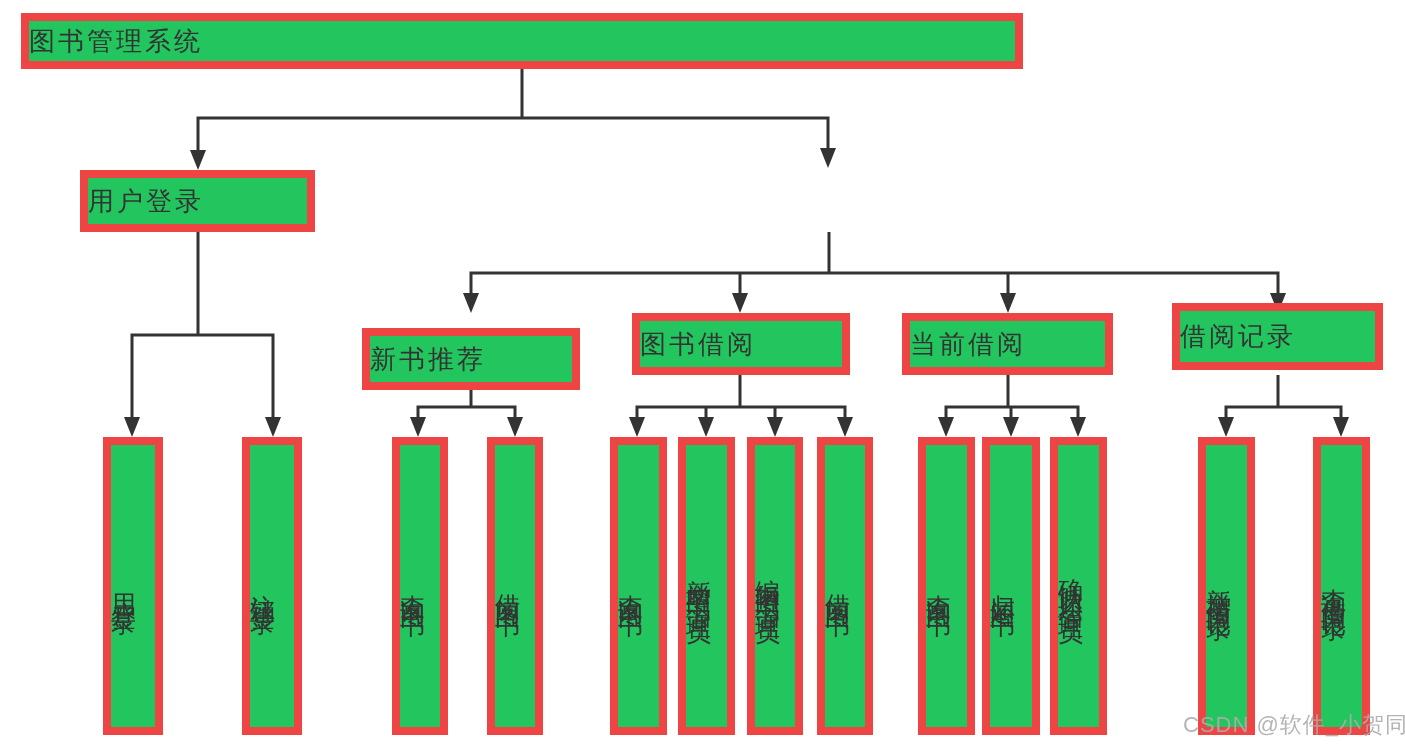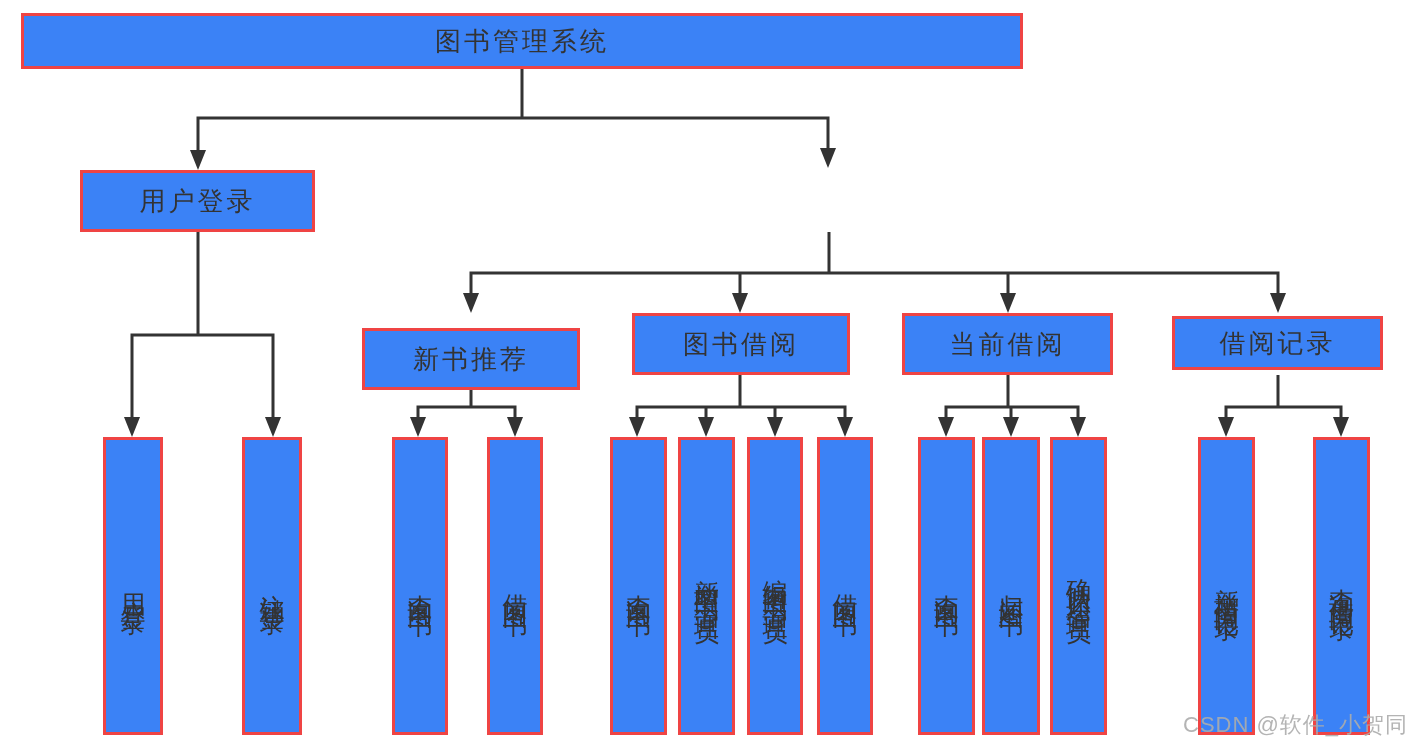--- a/index.html
+++ b/index.html
@@ -15,25 +15,24 @@
     background: #ffffff;
   }
   svg.connectors {
     position: absolute; left: 0; top: 0;
     width: 1405px; height: 747px;
     pointer-events: none;
   }
   .node {
     position: absolute;
     box-sizing: border-box;
-    border: 3px solid #ef4444;
-    background: #3b82f6;
+    border: 8px solid #ef4444;
+    background: #22c55e;
     display: flex;
     align-items: center;
-    justify-content: center;
     color: #333333;
   }
   .hbox span {
     font-size: 26px;
     letter-spacing: 3px;
     color: #333333;
     white-space: nowrap;
   }
   .vbox span {
     writing-mode: vertical-rl;
@@ -102,21 +101,21 @@
 
   <div class="node hbox" style="left:362px;top:328px;width:218px;height:62px">
     <span>新书推荐</span>
   </div>
   <div class="node hbox" style="left:632px;top:313px;width:218px;height:62px">
     <span>图书借阅</span>
   </div>
   <div class="node hbox" style="left:902px;top:313px;width:211px;height:62px">
     <span>当前借阅</span>
   </div>
-  <div class="node hbox" style="left:1172px;top:316px;width:211px;height:54px">
+  <div class="node hbox" style="left:1172px;top:303px;width:211px;height:67px">
     <span>借阅记录</span>
   </div>
 
   <div class="node vbox" style="left:103px;top:437px;width:60px;height:298px">
     <span>用户登录</span>
   </div>
   <div class="node vbox" style="left:242px;top:437px;width:60px;height:298px">
     <span>注销登录</span>
   </div>
 

